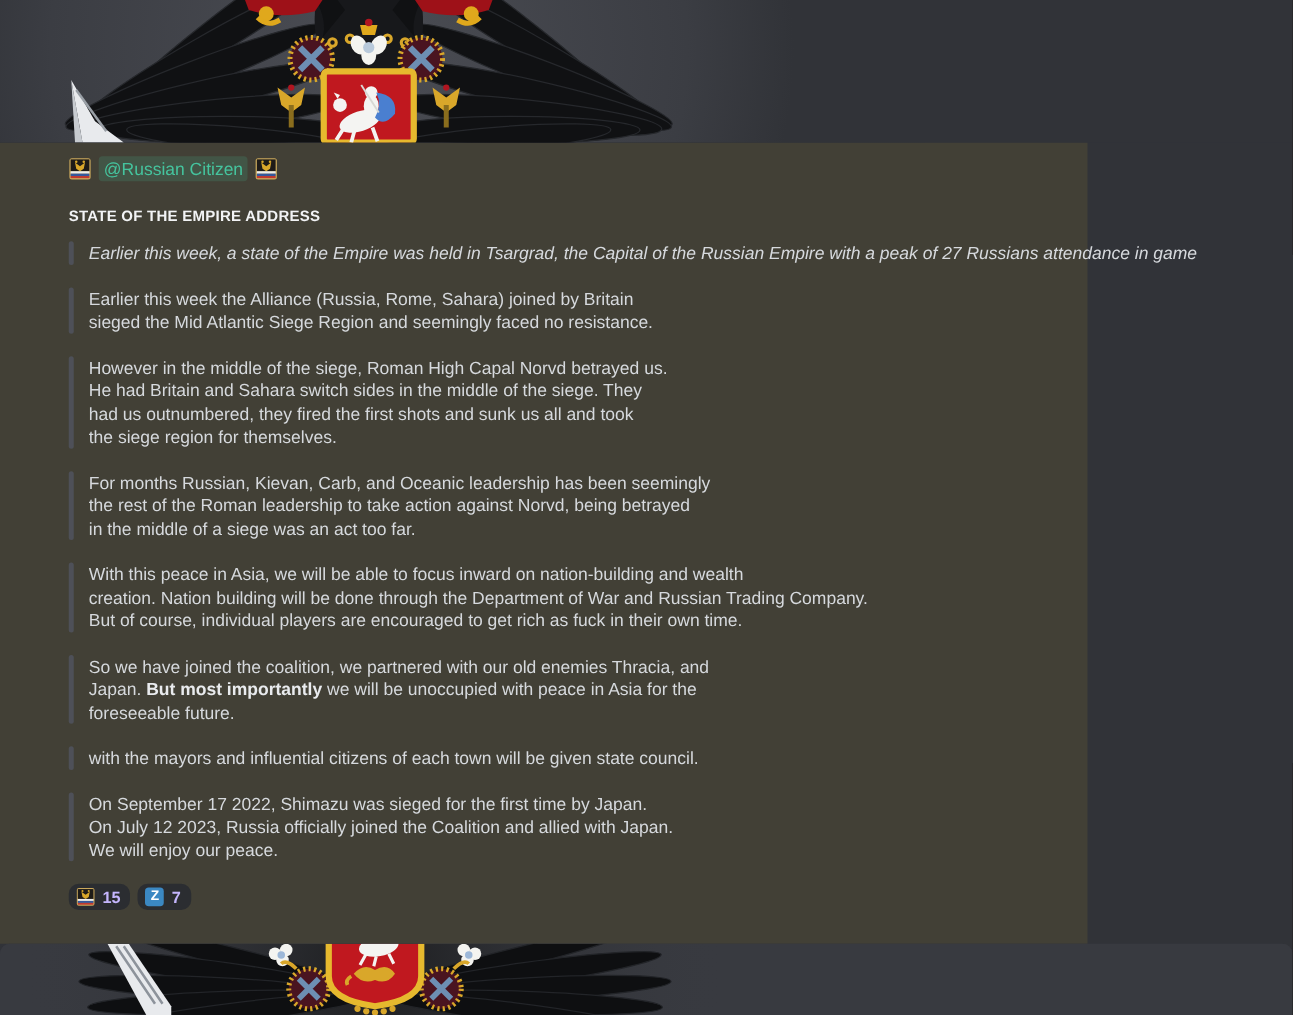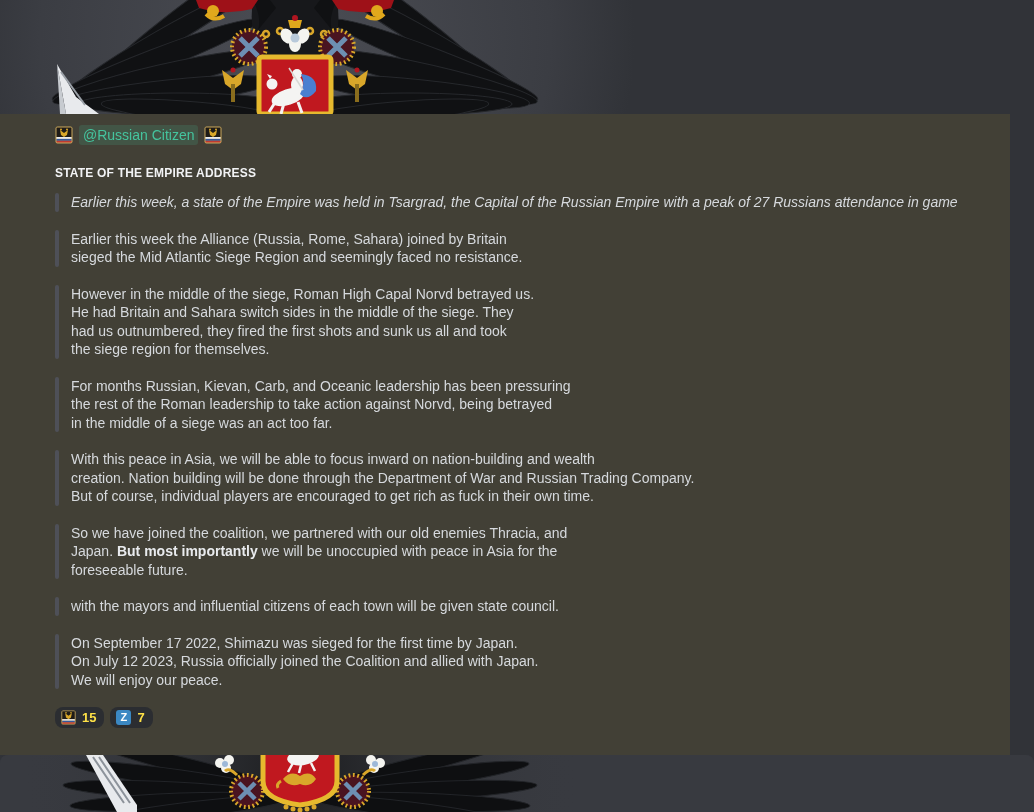--- a/index.html
+++ b/index.html
@@ -8,21 +8,21 @@
     background:#313338;
     font-family:"Liberation Sans",sans-serif;
     -webkit-font-smoothing:antialiased;
   }
   
   .banner-top{width:1034px;height:114px;position:relative;overflow:hidden;background:#313338;}
   .banner-bottom{width:1034px;height:57px;position:relative;overflow:hidden;background:#383a40;border-radius:8px 8px 0 0;}
   .banner-top svg,.banner-bottom svg{display:block;}
   
   .msg{
-    width:1010px;height:641px;box-sizing:border-box;
+    width:870px;height:641px;box-sizing:border-box;
     background:#424036;
     padding:11px 16px 0 55px;
   }
   .mention-row{display:flex;align-items:center;gap:6px;height:20px;margin-bottom:21px;}
   .emoji-sq{width:18px;height:18px;flex:none;}
   .mention-pill{
     display:inline-block;padding:1px 4px;border-radius:3px;
     background:rgba(69,196,158,0.16);
     color:#45c49e;font-size:14px;font-weight:500;line-height:18px;
     cursor:pointer;
@@ -43,21 +43,21 @@
     display:inline-flex;align-items:center;gap:6px;
     background:#2b2d31;border-radius:8px;height:21px;box-sizing:border-box;
     padding:2px 8px 2px 6px;cursor:pointer;
   }
   .reaction .emoji-sq{width:15px;height:15px;}
   .z-emoji{
     width:15px;height:15px;border-radius:3px;background:#3b88c3;
     display:inline-flex;align-items:center;justify-content:center;
     color:#ffffff;font-size:11px;font-weight:bold;line-height:1;flex:none;
   }
-  .reaction-count{font-size:13px;font-weight:600;color:#fde047;}
+  .reaction-count{font-size:13px;font-weight:600;color:#c4b5fd;}
 </style>
 </head>
 <body>
 
 <div class="screen">
 
   <div class="banner-top">
     <svg width="1034" height="114" viewBox="0 0 1034 114">
       <defs>
         <radialGradient id="glowTop" gradientUnits="userSpaceOnUse" cx="295" cy="40" r="340">
@@ -192,21 +192,21 @@
           <div class="quote-content">
             <div class="quote-line"><span>However in the middle of the siege, Roman High Capal Norvd betrayed us.</span></div>
             <div class="quote-line"><span>He had Britain and Sahara switch sides in the middle of the siege. They</span></div>
             <div class="quote-line"><span>had us outnumbered, they fired the first shots and sunk us all and took</span></div>
             <div class="quote-line"><span>the siege region for themselves.</span></div>
           </div>
         </div>
         <div class="quote">
           <div class="quote-bar"></div>
           <div class="quote-content">
-            <div class="quote-line"><span>For months Russian, Kievan, Carb, and Oceanic leadership has been pressuring</span></div>
+            <div class="quote-line"><span>For months Russian, Kievan, Carb, and Oceanic leadership has been seemingly</span></div>
             <div class="quote-line"><span>the rest of the Roman leadership to take action against Norvd, being betrayed</span></div>
             <div class="quote-line"><span>in the middle of a siege was an act too far.</span></div>
           </div>
         </div>
         <div class="quote">
           <div class="quote-bar"></div>
           <div class="quote-content">
             <div class="quote-line"><span>With this peace in Asia, we will be able to focus inward on nation-building and wealth</span></div>
             <div class="quote-line"><span>creation. Nation building will be done through the Department of War and Russian Trading Company.</span></div>
             <div class="quote-line"><span>But of course, individual players are encouraged to get rich as fuck in their own time.</span></div>

